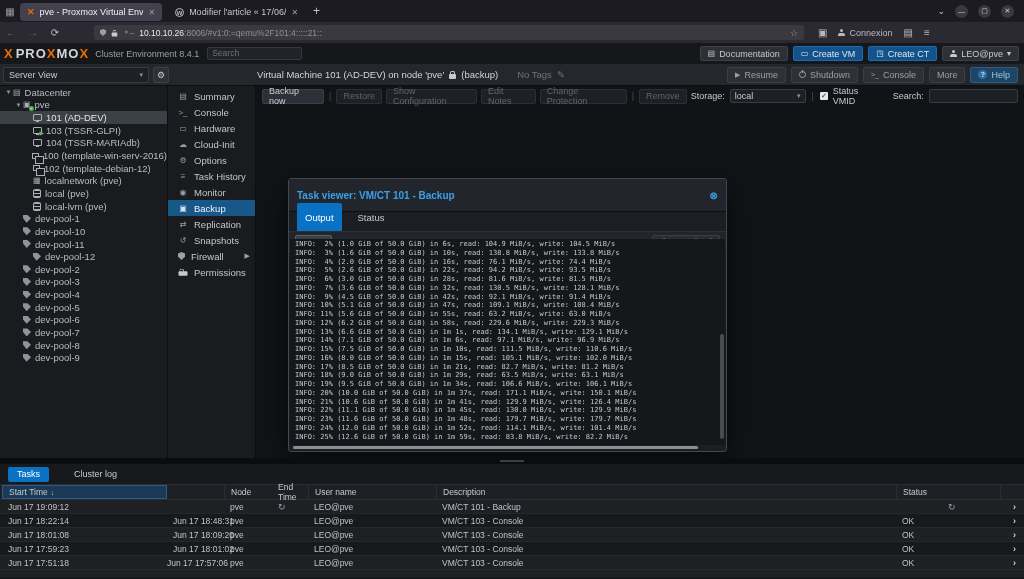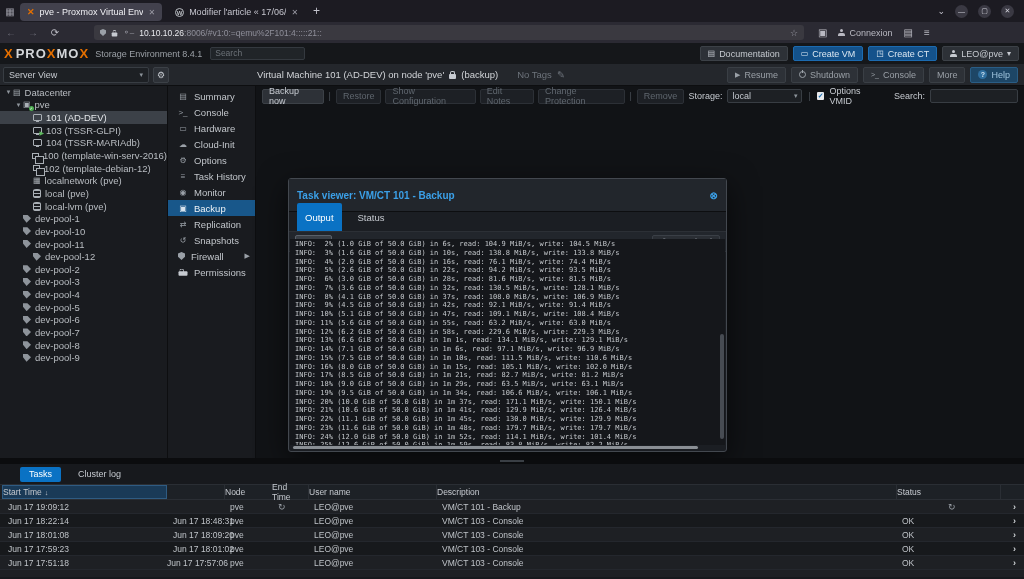--- a/index.html
+++ b/index.html
@@ -90,25 +90,25 @@
   .dlbtn{margin-left:auto;height:14px;padding:0 7px;background:#2a2e34;border:1px solid #3a3f46;border-radius:2px;font-size:9px;color:#868c94;display:flex;align-items:center;gap:4px;}
   .mlog{position:absolute;left:1px;right:1px;top:60px;bottom:6px;background:#15171b;overflow:hidden;padding:1px 0 0 5px;}
   .logline{font-family:"DejaVu Sans Mono",monospace;font-size:7px;line-height:8.75px;color:#c4c8cc;white-space:pre;}
   .vscroll{position:absolute;right:2px;top:155px;width:4px;height:105px;background:#474c53;border-radius:2px;}
   .hscroll{position:absolute;left:4px;bottom:2px;height:3px;width:405px;background:#8a8f95;border-radius:2px;}
 
   
   .split{position:absolute;left:0;top:458px;width:1024px;height:6px;background:#0b0c0e;}
   .grip{position:absolute;left:500px;top:2px;width:24px;height:2px;background:#3a3f45;}
   .tasks{position:absolute;left:0;top:464px;width:1024px;height:115px;background:#17191d;}
-  .ttabs{height:20px;display:flex;align-items:center;gap:8px;padding-left:20px;}
+  .ttabs{height:20px;display:flex;align-items:center;gap:16px;padding-left:8px;}
   .ttab{height:15px;display:flex;align-items:center;padding:0 9px;font-size:9px;color:#c6cad0;border-radius:2px;}
   .ttab.active{background:#0a72c4;color:#fff;}
   .thead{height:16px;position:relative;background:#1d2126;border-top:1px solid #2a2e34;border-bottom:1px solid #2a2e34;font-size:8.5px;color:#c6cad0;}
-  .thc{position:absolute;top:0;height:100%;display:flex;align-items:center;border-left:1px solid #2a2e34;}
+  .thc{position:absolute;top:0;height:100%;display:flex;align-items:center;padding-left:6px;border-left:1px solid #2a2e34;}
   .thc.sorted{background:#1a3a57;border:1px solid #2f5b82;}
   .trowt{position:relative;height:14px;font-size:8.5px;color:#bfc3c8;border-bottom:1px solid #24272d;}
   .trowt.odd{background:#1e2024;}
   .trowt.even{background:#17191c;}
   .tcell{position:absolute;top:0;height:100%;display:flex;align-items:center;padding-left:6px;white-space:nowrap;}
   .chev{position:absolute;right:8px;top:0;height:100%;display:flex;align-items:center;color:#cfd2d5;font-size:9px;font-weight:bold;}
   .spin{color:#9aa0a7;font-size:9px;}
   .sliver{height:7px;background:#1e2024;}
 
   
@@ -177,21 +177,21 @@
       <span>▤</span>
       <span>≡</span>
     </div>
   </div>
 
   <div class="pvehdr">
     <div class="logo">
       <span class="xmark">X</span>
       <span class="word"><span>PRO</span><b>X</b><span>MO</span><b>X</b></span>
     </div>
-    <span class="version">Storage Environment 8.4.1</span>
+    <span class="version">Cluster Environment 8.4.1</span>
     <div class="hsearch">Search</div>
     <div class="hdrbtns">
       <div class="hbtn">
           <span class="cicon">▤</span>
           <span>Documentation</span>
         </div>
       <div class="hbtn blue">
           <span class="cicon">▭</span>
           <span>Create VM</span>
         </div>
@@ -426,21 +426,21 @@
         <span class="tsep">|</span>
         <div class="tbtn dis">Remove</div>
         <div class="stor">
           <span>Storage:</span>
           <div class="ssel">
             <span>local</span>
             <span style="font-size: 7px; color: rgb(142, 148, 155);">▾</span>
           </div>
           <span class="tsep">|</span>
           <span class="cbx">✓</span>
-          <span>Options VMID</span>
+          <span>Status VMID</span>
           <span style="margin-left: 6px;">Search:</span>
           <div class="sinput"></div>
         </div>
       </div>
   </div>
 
   <div class="modal">
     <div class="mtitle">
       <span>Task viewer: VM/CT 101 - Backup</span>
       <span class="mclose">⊗</span>
@@ -456,21 +456,20 @@
           <span>Download</span>
         </div>
     </div>
     <div class="mlog" id="task-log">
         <div class="logline">INFO:  2% (1.0 GiB of 50.0 GiB) in 6s, read: 104.9 MiB/s, write: 104.5 MiB/s</div>
         <div class="logline">INFO:  3% (1.6 GiB of 50.0 GiB) in 10s, read: 138.8 MiB/s, write: 133.8 MiB/s</div>
         <div class="logline">INFO:  4% (2.0 GiB of 50.0 GiB) in 16s, read: 76.1 MiB/s, write: 74.4 MiB/s</div>
         <div class="logline">INFO:  5% (2.6 GiB of 50.0 GiB) in 22s, read: 94.2 MiB/s, write: 93.5 MiB/s</div>
         <div class="logline">INFO:  6% (3.0 GiB of 50.0 GiB) in 28s, read: 81.6 MiB/s, write: 81.5 MiB/s</div>
         <div class="logline">INFO:  7% (3.6 GiB of 50.0 GiB) in 32s, read: 130.5 MiB/s, write: 128.1 MiB/s</div>
-        <div class="logline">INFO:  8% (4.1 GiB of 50.0 GiB) in 37s, read: 108.0 MiB/s, write: 106.9 MiB/s</div>
         <div class="logline">INFO:  9% (4.5 GiB of 50.0 GiB) in 42s, read: 92.1 MiB/s, write: 91.4 MiB/s</div>
         <div class="logline">INFO: 10% (5.1 GiB of 50.0 GiB) in 47s, read: 109.1 MiB/s, write: 108.4 MiB/s</div>
         <div class="logline">INFO: 11% (5.6 GiB of 50.0 GiB) in 55s, read: 63.2 MiB/s, write: 63.0 MiB/s</div>
         <div class="logline">INFO: 12% (6.2 GiB of 50.0 GiB) in 58s, read: 229.6 MiB/s, write: 229.3 MiB/s</div>
         <div class="logline">INFO: 13% (6.6 GiB of 50.0 GiB) in 1m 1s, read: 134.1 MiB/s, write: 129.1 MiB/s</div>
         <div class="logline">INFO: 14% (7.1 GiB of 50.0 GiB) in 1m 6s, read: 97.1 MiB/s, write: 96.9 MiB/s</div>
         <div class="logline">INFO: 15% (7.5 GiB of 50.0 GiB) in 1m 10s, read: 111.5 MiB/s, write: 110.6 MiB/s</div>
         <div class="logline">INFO: 16% (8.0 GiB of 50.0 GiB) in 1m 15s, read: 105.1 MiB/s, write: 102.0 MiB/s</div>
         <div class="logline">INFO: 17% (8.5 GiB of 50.0 GiB) in 1m 21s, read: 82.7 MiB/s, write: 81.2 MiB/s</div>
         <div class="logline">INFO: 18% (9.0 GiB of 50.0 GiB) in 1m 29s, read: 63.5 MiB/s, write: 63.1 MiB/s</div>

